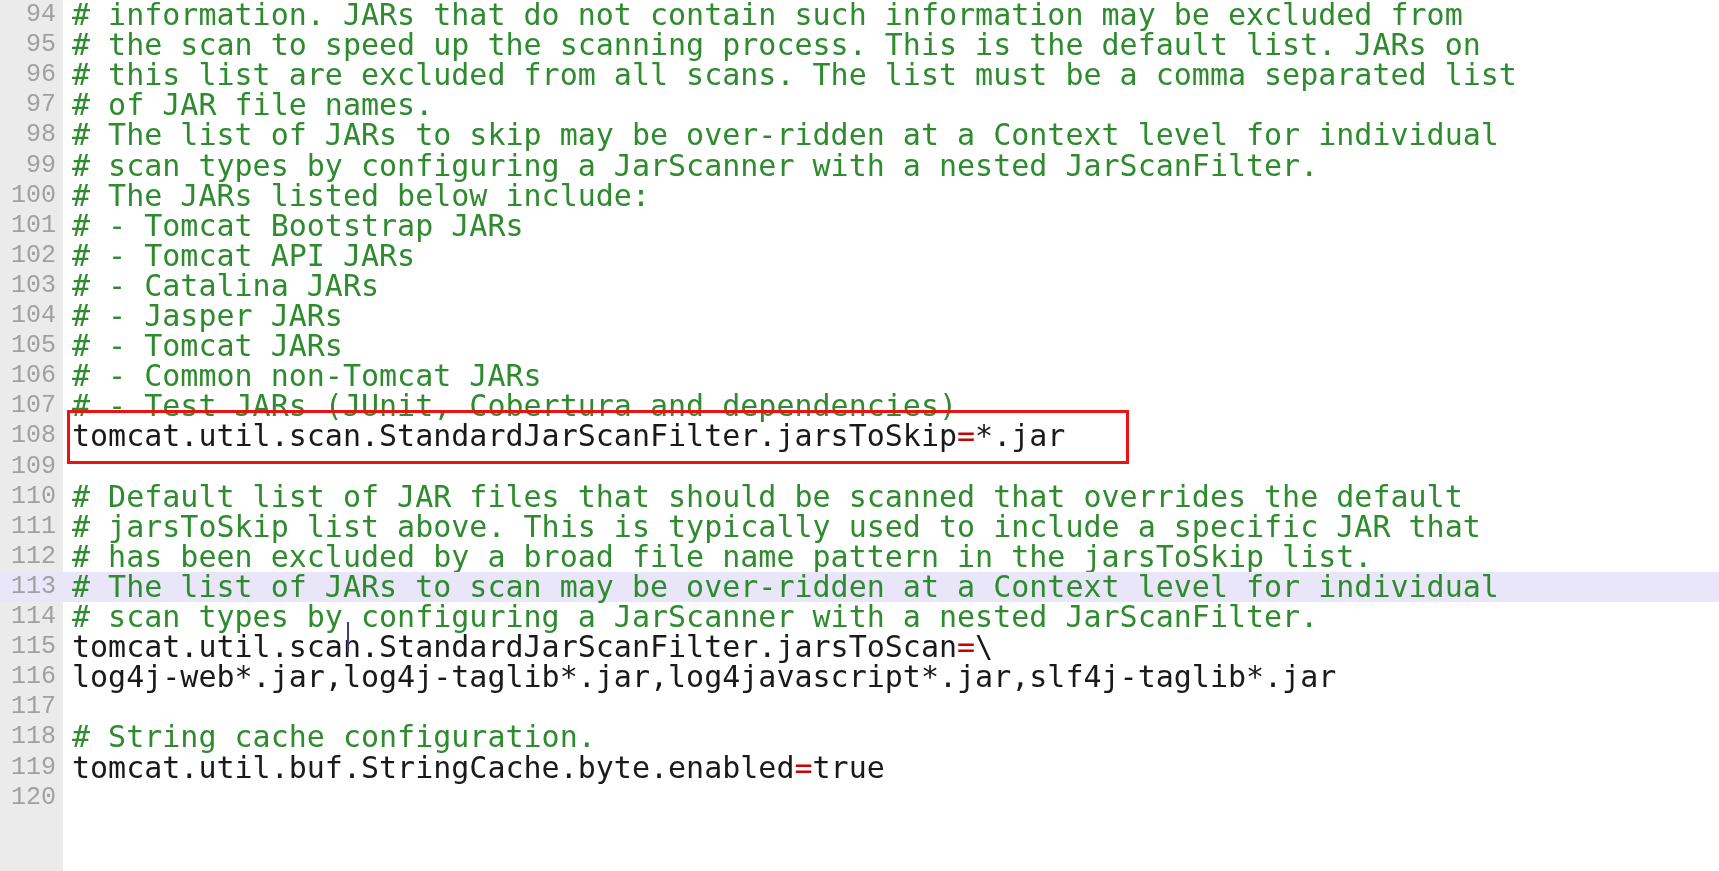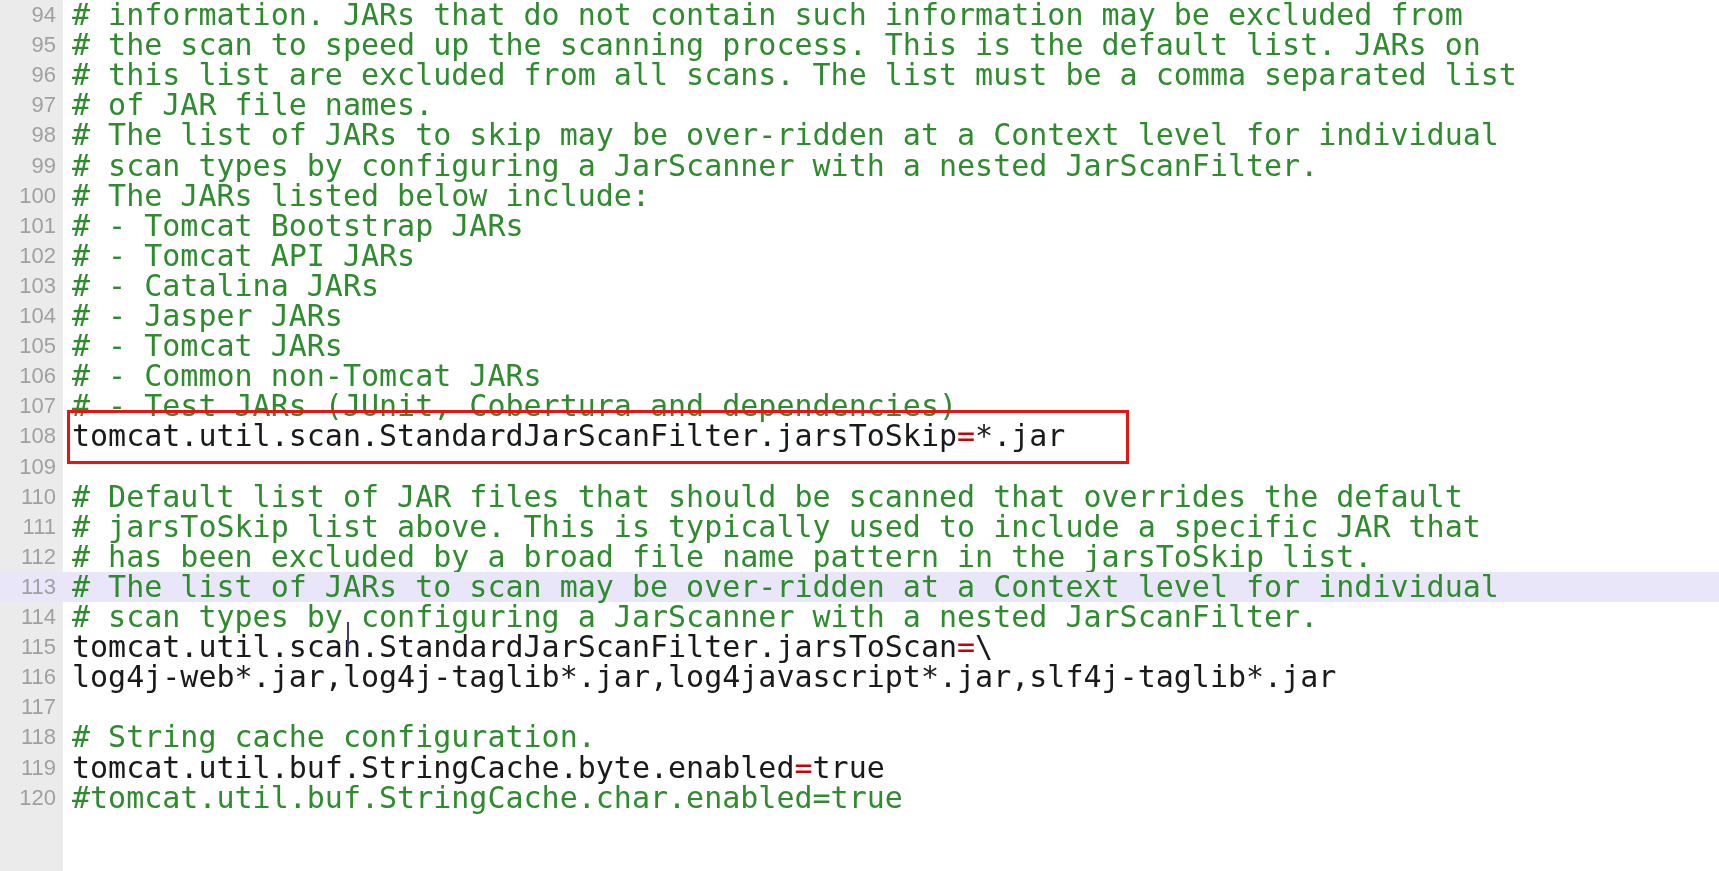--- a/index.html
+++ b/index.html
@@ -54,23 +54,23 @@
     background: #e9e6fa;
   }
 
   .lineno {
     position: absolute;
     left: 0;
     top: 0;
     width: 56px;
     text-align: right;
     color: #a0a0a0;
-    font-size: 22px;
+    font-size: 25px;
     line-height: 30.1px;
-    font-family: Liberation Sans, sans-serif;
+    font-family: Liberation Mono, monospace;
     z-index: 2;
   }
 
   .ltext {
     position: absolute;
     left: 72px;
     top: 0;
     color: #1a1a1a;
     font-size: 30px;
     line-height: 30.1px;
@@ -131,20 +131,20 @@
       <div class="line" style="top: 481.6px; height: 30.1px; position: absolute; left: 0px; width: 1719px;"><span class="lineno">110</span><span class="ltext comment"># Default list of JAR files that should be scanned that overrides the default</span></div>
       <div class="line" style="top: 511.7px; height: 30.1px; position: absolute; left: 0px; width: 1719px; padding-left: 28px;"><span class="lineno">111</span><span class="ltext comment"># jarsToSkip list above. This is typically used to include a specific JAR that</span></div>
       <div class="line" style="top: 541.8px; height: 30.1px; position: absolute; left: 0px; width: 1719px;"><span class="lineno">112</span><span class="ltext comment"># has been excluded by a broad file name pattern in the jarsToSkip list.</span></div>
       <div class="line active" style="top: 571.9px; height: 30.1px; width: 1719px; position: absolute; left: 0px;"><span class="lineno">113</span><span class="ltext comment"># The list of JARs to scan may be over-ridden at a Context level for individual</span></div>
       <div class="line" style="top: 602px; height: 30.1px; position: absolute; left: 0px; width: 1719px;"><span class="lineno">114</span><span class="ltext comment"># scan types by configuring a JarScanner with a nested JarScanFilter.</span></div>
       <div class="line" style="top: 632.1px; height: 30.1px; position: absolute; left: 0px; width: 1719px;"><span class="lineno">115</span><span class="ltext"><span>tomcat.util.scan.StandardJarScanFilter.jarsToScan</span><span class="op">=</span><span>\</span></span></div>
       <div class="line" style="top: 662.2px; height: 30.1px; position: absolute; left: 0px; width: 1719px;"><span class="lineno">116</span><span class="ltext">log4j-web*.jar,log4j-taglib*.jar,log4javascript*.jar,slf4j-taglib*.jar</span></div>
       <div class="line" style="top: 692.3px; height: 30.1px; position: absolute; left: 0px; width: 1719px;"><span class="lineno">117</span><span class="ltext"></span></div>
       <div class="line" style="top: 722.4px; height: 30.1px; position: absolute; left: 0px; width: 1719px;"><span class="lineno">118</span><span class="ltext comment"># String cache configuration.</span></div>
       <div class="line" style="top: 752.5px; height: 30.1px; position: absolute; left: 0px; width: 1719px;"><span class="lineno">119</span><span class="ltext"><span>tomcat.util.buf.StringCache.byte.enabled</span><span class="op">=</span><span>true</span></span></div>
-      <div class="line" style="top: 782.6px; height: 30.1px; position: absolute; left: 0px; width: 1719px;"><span class="lineno">120</span><span class="ltext comment">#tomcat.util.buf.StringCache.char.enabled=true</span></div>
+      <div class="line" style="top: 782.6px; height: 30.1px; position: absolute; left: 0px; width: 1719px;"><span class="lineno">120</span></div>
     </div>
 
   <div id="caret" style="left: 347px; top: 622px; height: 30px; background: rgb(59, 59, 143);"></div>
 
   <div id="annotation-box" style="left: 67px; top: 410px; width: 1062px; height: 54px; border-color: rgb(238, 17, 17);"></div>
 
 </div>
 
 </body></html>

